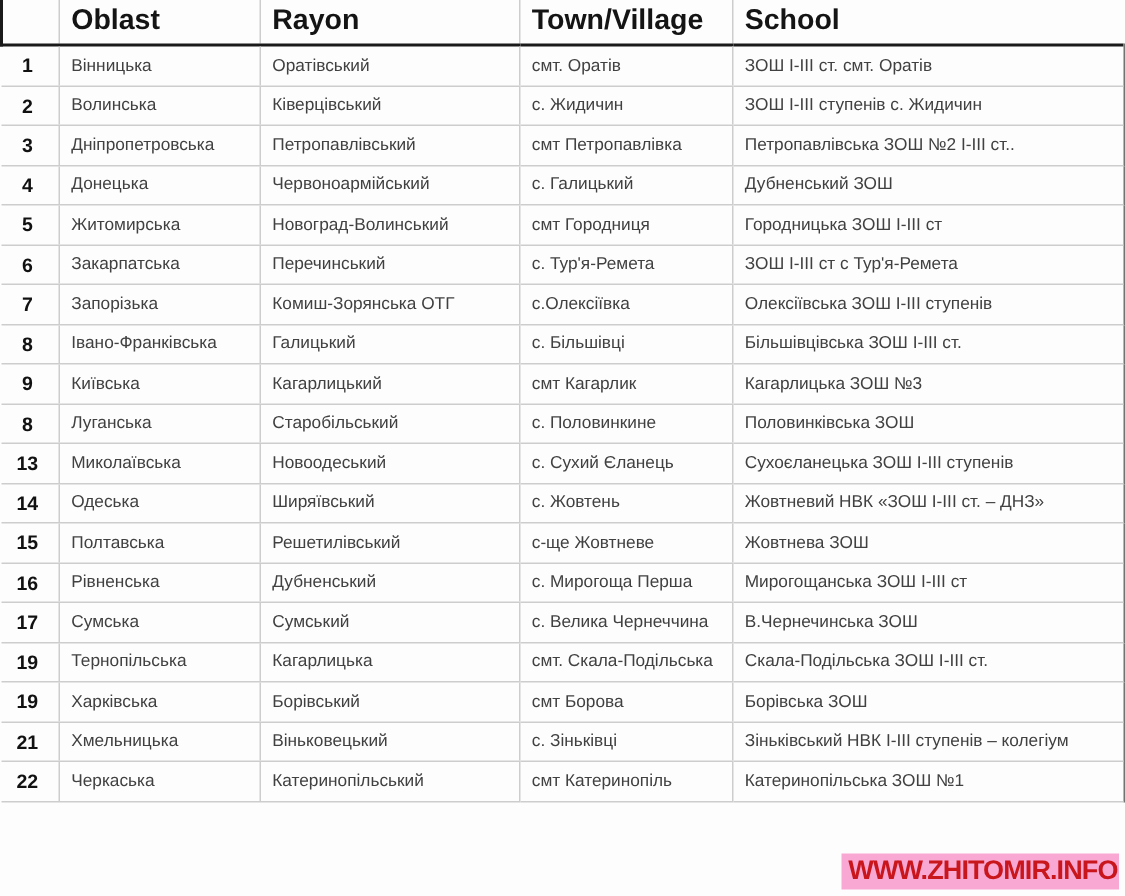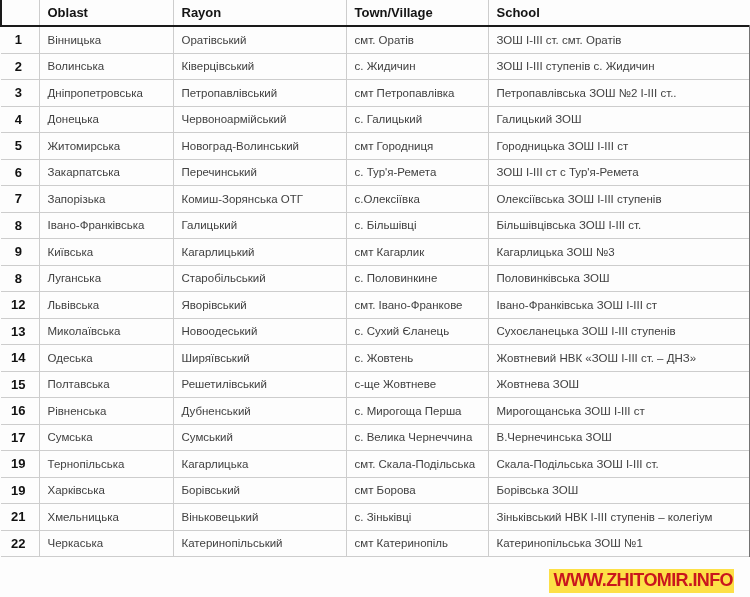--- a/index.html
+++ b/index.html
@@ -13,21 +13,21 @@
     border-collapse:collapse;
     table-layout:fixed;
     width:750px;
   }
   col.c-num{width:38px;}
   col.c-oblast{width:134px;}
   col.c-rayon{width:173px;}
   col.c-town{width:142px;}
   col.c-school{width:263px;}
   thead th{
-    font-size:13px;
+    font-size:19px;
     font-weight:bold;
     color:#141414;
     text-align:left;
     padding:3px 2px 4px 8px;
     height:18px;
     border-bottom:2px solid #1a1a1a;
     white-space:nowrap;
     overflow:hidden;
   }
   thead th.h-num{
@@ -49,26 +49,26 @@
   tbody td.cell-school{border-right:4px solid #737373;}
   tbody td.cell-num{
     font-size:13px;
     font-weight:bold;
     color:#111;
     text-align:center;
     padding-left:0;
   }
   .watermark{
     position:absolute;
-    right:16px;
+    right:4px;
     bottom:4px;
     font-size:18px;
     font-weight:bold;
     letter-spacing:-0.6px;
-    background:#fde047;
+    background:#f9a8d4;
     padding:1px 1px 2px 5px;
     white-space:nowrap;
   }
 </style>
 </head>
 <body>
 
 <table>
   <colgroup>
     <col class="c-num">
@@ -106,21 +106,21 @@
         <td class="cell cell-oblast">Дніпропетровська</td>
         <td class="cell cell-rayon">Петропавлівський</td>
         <td class="cell cell-town">смт Петропавлівка</td>
         <td class="cell cell-school">Петропавлівська ЗОШ №2 I-III ст..</td>
       </tr>
       <tr>
         <td class="cell cell-num">4</td>
         <td class="cell cell-oblast">Донецька</td>
         <td class="cell cell-rayon">Червоноармійський</td>
         <td class="cell cell-town">с. Галицький</td>
-        <td class="cell cell-school">Галицький ЗОШ</td>
+        <td class="cell cell-school">Дубненський ЗОШ</td>
       </tr>
       <tr>
         <td class="cell cell-num">5</td>
         <td class="cell cell-oblast">Житомирська</td>
         <td class="cell cell-rayon">Новоград-Волинський</td>
         <td class="cell cell-town">смт Городниця</td>
         <td class="cell cell-school">Городницька ЗОШ I-III ст</td>
       </tr>
       <tr>
         <td class="cell cell-num">6</td>
@@ -149,27 +149,20 @@
         <td class="cell cell-rayon">Кагарлицький</td>
         <td class="cell cell-town">смт Кагарлик</td>
         <td class="cell cell-school">Кагарлицька ЗОШ №3</td>
       </tr>
       <tr>
         <td class="cell cell-num">8</td>
         <td class="cell cell-oblast">Луганська</td>
         <td class="cell cell-rayon">Старобільський</td>
         <td class="cell cell-town">с. Половинкине</td>
         <td class="cell cell-school">Половинківська ЗОШ</td>
-      </tr>
-      <tr>
-        <td class="cell cell-num">12</td>
-        <td class="cell cell-oblast">Львівська</td>
-        <td class="cell cell-rayon">Яворівський</td>
-        <td class="cell cell-town">смт. Івано-Франкове</td>
-        <td class="cell cell-school">Івано-Франківська ЗОШ I-III ст</td>
       </tr>
       <tr>
         <td class="cell cell-num">13</td>
         <td class="cell cell-oblast">Миколаївська</td>
         <td class="cell cell-rayon">Новоодеський</td>
         <td class="cell cell-town">с. Сухий Єланець</td>
         <td class="cell cell-school">Сухоєланецька ЗОШ I-III ступенів</td>
       </tr>
       <tr>
         <td class="cell cell-num">14</td>

